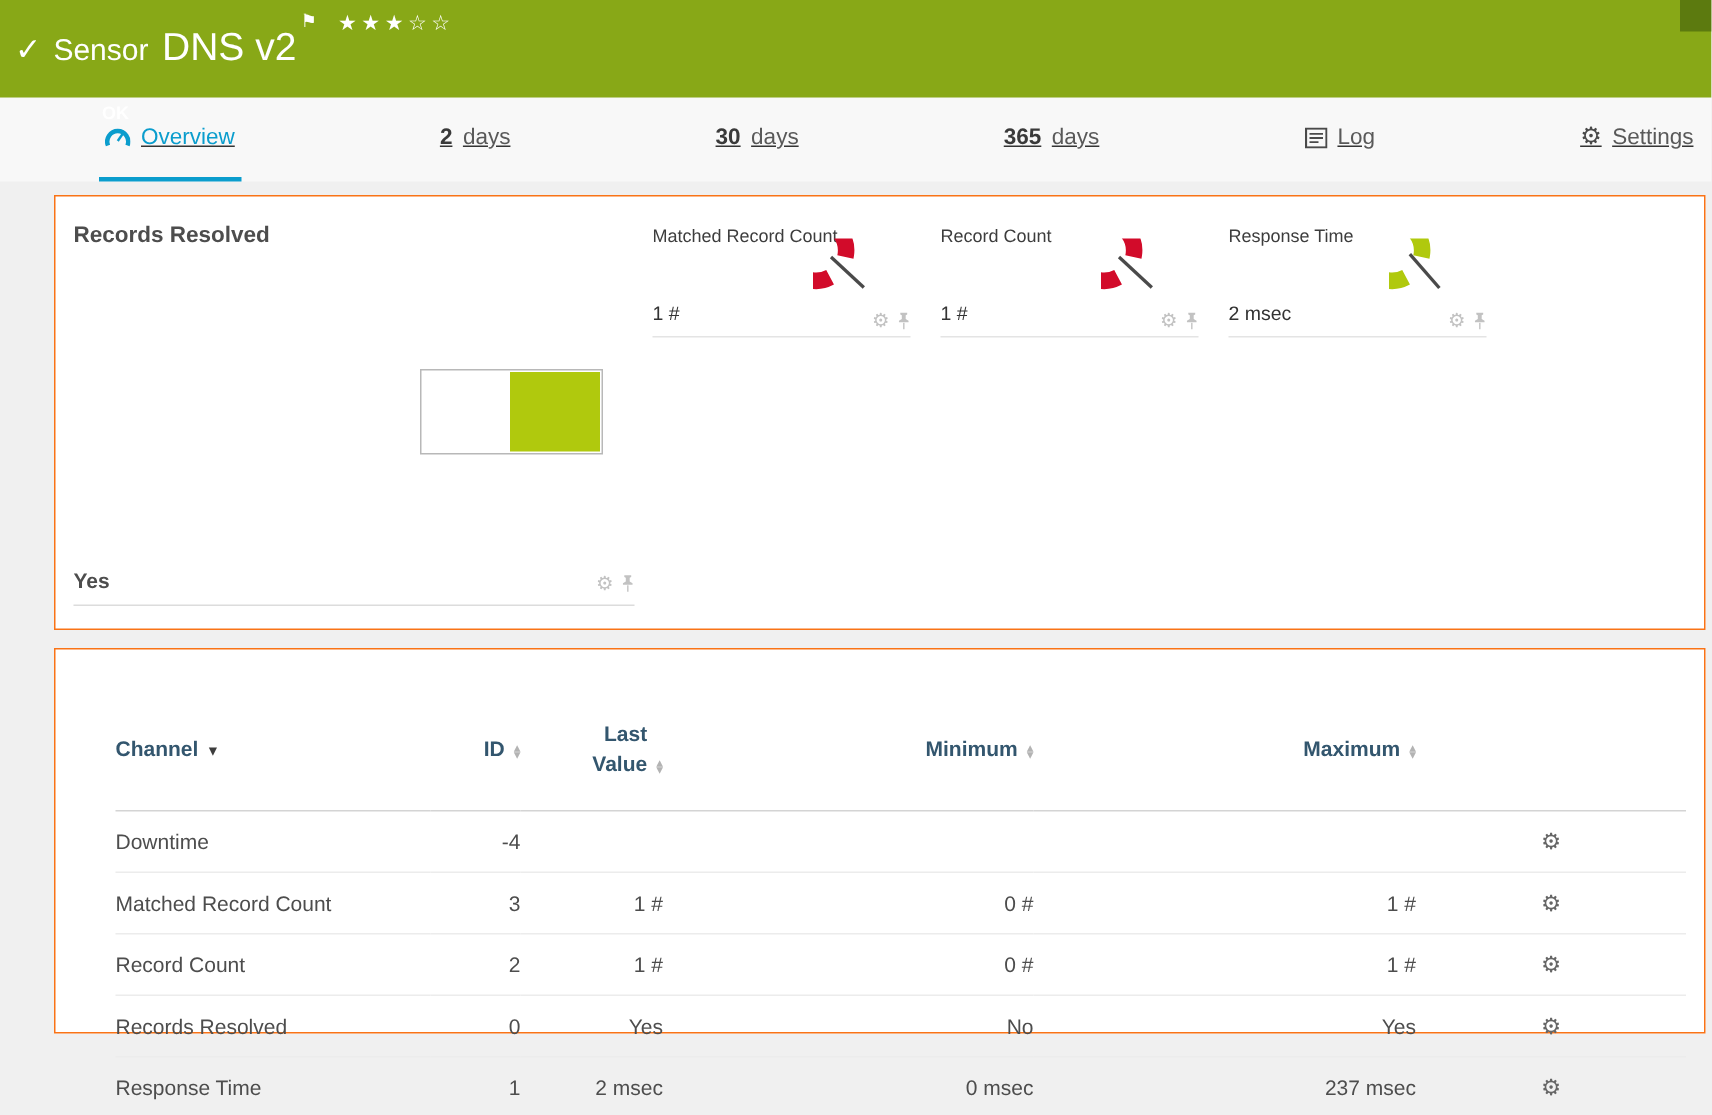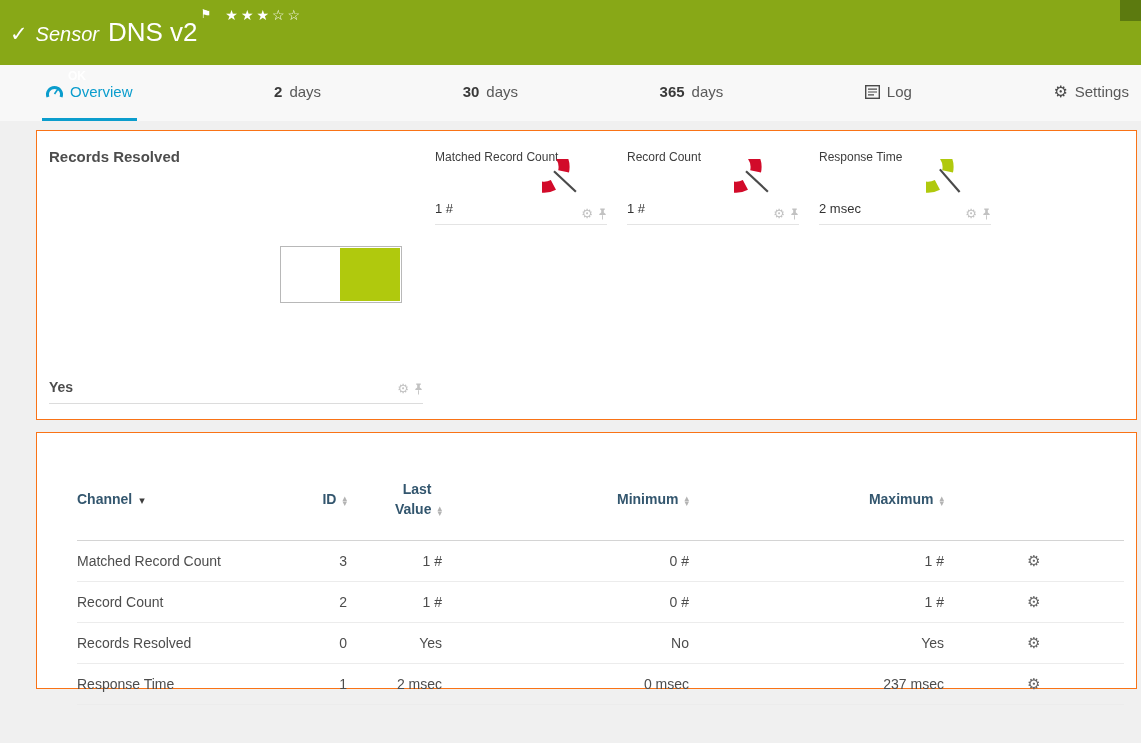--- a/index.html
+++ b/index.html
@@ -9,28 +9,28 @@
   }
   body{
     width:1141px; height:743px; overflow:hidden; position:relative;
     background:#f0f0f0; color:#333;
     font-family:"Liberation Sans","DejaVu Sans",sans-serif;
   }
   
   .topbar{ height:65px; background:var(--header-green); color:#fff; padding:7px 0 0 10px; position:relative; }
   .title-row{ display:flex; align-items:baseline; }
   .check{ font-size:21px; font-weight:bold; margin-right:8px; }
-  .sensor-type{ font-style:italic; font-size:20px; margin-right:9px;margin-top:16px; }
+  .sensor-type{ font-size:20px; margin-right:9px;margin-top:16px; }
   .sensor-name{ font-weight:normal; font-size:26px; }
   .flag{ font-size:12px; align-self:flex-start; margin-left:3px; }
   .stars{ font-size:14px; letter-spacing:3px; margin-left:14px; align-self:flex-start; cursor:pointer; }
   .status-text{ font-size:12px; font-weight:bold; margin:21px 0 0 58px; }
   .corner{ position:absolute; top:0; right:0; width:21px; height:21px; background:var(--header-green-dark); }
   
-  .tabstrip{ height:56px; background:#f8f8f8; display:flex; justify-content:space-between; align-items:stretch; padding:0 8px 0 42px; }
+  .tabstrip{ height:56px; background:#f8f8f8; display:flex; justify-content:space-between; align-items:stretch; padding:0 8px 0 66px;text-decoration:underline; }
   .tab{ display:flex; align-items:center; gap:7px; padding:0 4px; font-size:15px; color:#595959; border-bottom:3px solid transparent; cursor:pointer; white-space:nowrap; }
   .tab.active{ color:var(--accent-blue); border-bottom-color:var(--accent-blue); }
   .tab-icon{ display:inline-flex; align-items:center; color:#4a4a4a; font-size:16px; line-height:1; }
   .tab.active .tab-icon{ color:var(--accent-blue); }
   .tab-strong{ font-weight:bold; color:#3a3a3a; }
   
   .panel{ background:#fff; border:1px solid #f97316; margin-left:36px; width:1101px; }
   .panel-overview{ margin-top:9px; height:290px; position:relative; }
   .panel-table{ margin-top:12px; height:257px; padding:30px 12px 0 40px; }
   
@@ -230,20 +230,28 @@
           <span>Maximum</span><span class="sort">
               <i>▴</i>
               <i>▾</i>
             </span>
         </th>
         <th class="c-actions"></th>
       </tr>
     </thead>
     <tbody>
         <tr>
+    <td class="c-channel">Downtime</td>
+    <td class="c-id">-4</td>
+    <td class="c-last"></td>
+    <td class="c-min"></td>
+    <td class="c-max"></td>
+    <td class="c-actions"><span class="row-gear icon-slot">⚙</span></td>
+  </tr>
+        <tr>
     <td class="c-channel">Matched Record Count</td>
     <td class="c-id">3</td>
     <td class="c-last">1 #</td>
     <td class="c-min">0 #</td>
     <td class="c-max">1 #</td>
     <td class="c-actions"><span class="row-gear icon-slot">⚙</span></td>
   </tr>
         <tr>
     <td class="c-channel">Record Count</td>
     <td class="c-id">2</td>

